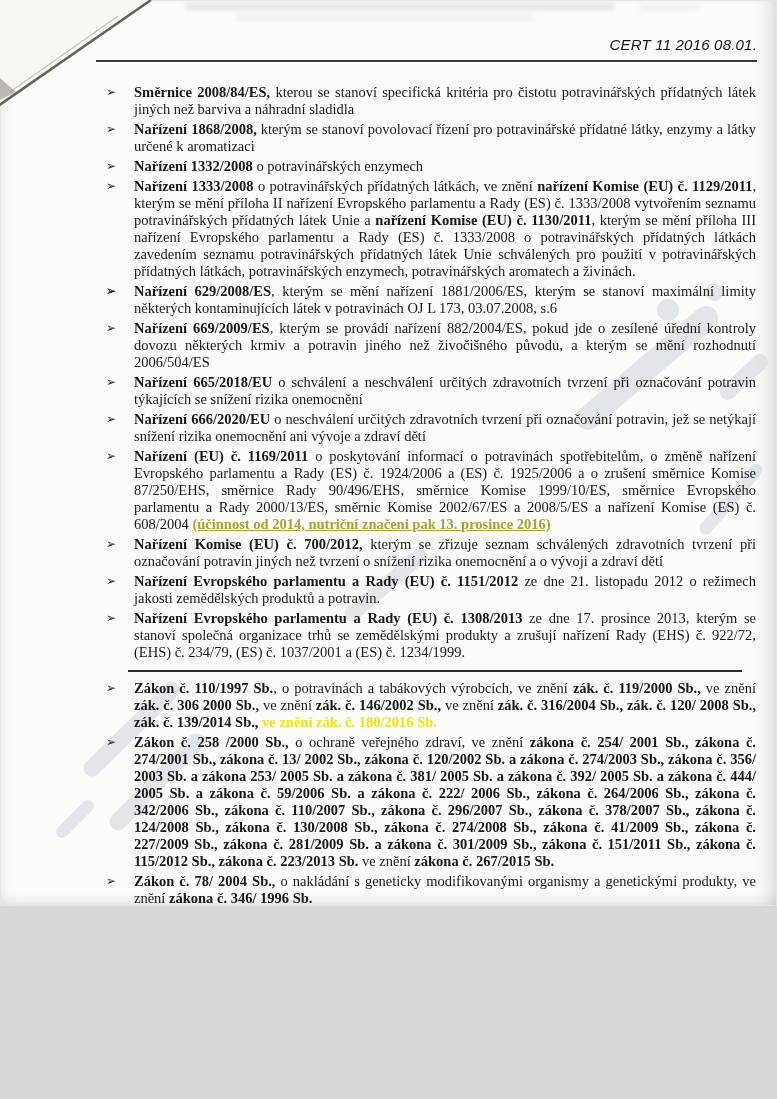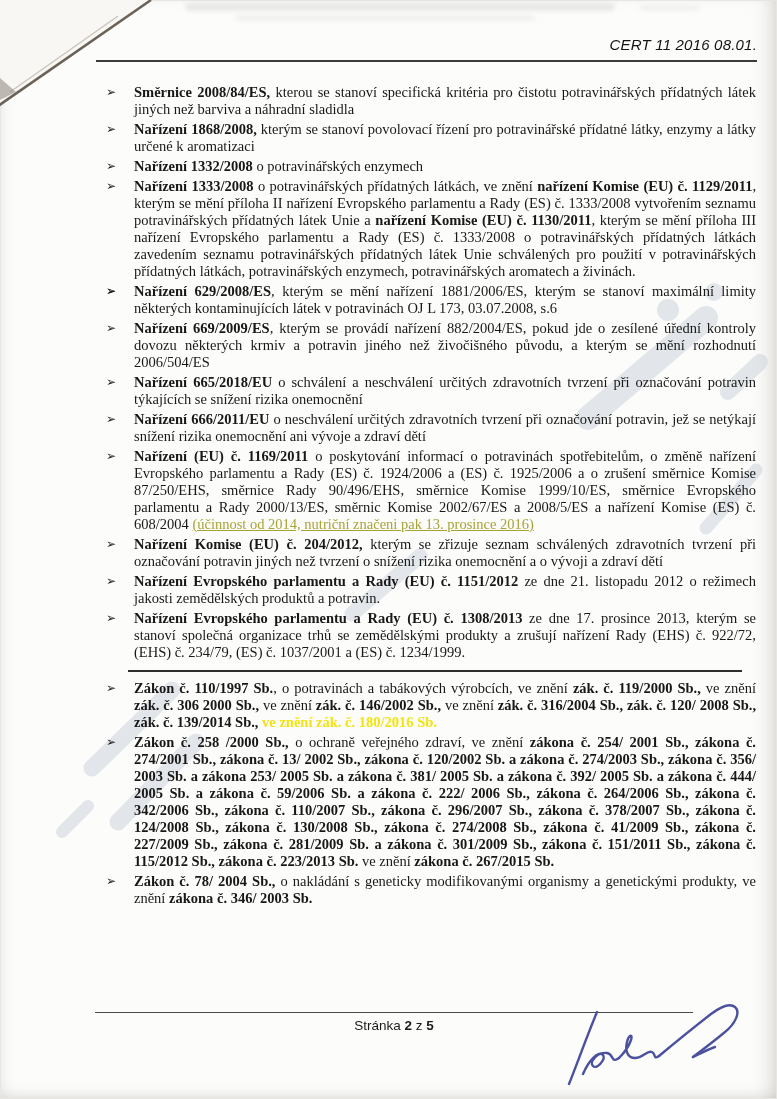--- a/index.html
+++ b/index.html
@@ -1,18 +1,18 @@
 <!DOCTYPE html>
 <html style="--accent_olive: #a8a335; --accent_yellow: #f2e312; --ink_blue: #4b519e; --watermark_gray: #cdd4dc; --text: #181818;"><head>
 <meta charset="utf-8">
 <style>
   html,body{margin:0;padding:0;background:#d8d8d8;}
   .page{
     position:relative;
-    width:777px;height:1099px;
+    width:777px;height:906px;
     background:#fcfcfa;
     overflow:hidden;
     font-family:"Liberation Serif", serif;
     box-shadow:
       inset 0 0 0 1px #e7e6e2,
       inset -16px 0 20px -12px rgba(110,110,110,.30),
       inset 0 -12px 16px -10px rgba(110,110,110,.20),
       inset 12px 0 16px -12px rgba(120,120,120,.18);
   }
   
@@ -35,21 +35,21 @@
     position:relative;padding-left:30px;margin-bottom:3px;
     font-size:14.5px;line-height:17px;text-align:justify;
   }
   .bullet{
     position:absolute;left:2px;top:0;
     font-family:"DejaVu Sans", sans-serif;
     font-size:12px;color:#1c1c1c;
   }
   .seg-r{font-weight:normal;}
   .seg-b{font-weight:bold;}
-  .seg-olive{color:var(--accent_olive);font-weight:normal;text-decoration:underline;margin-top:16px;}
+  .seg-olive{color:var(--accent_olive);font-weight:bold;text-decoration:underline;margin-top:16px;}
   .seg-yellow{color:var(--accent_yellow);font-weight:bold;}
   .divider{border-top:2px solid #2e2e2e;margin:9px 0 8px 24px;width:614px;}
 
   .footer-rule{position:absolute;top:1012px;left:95px;width:598px;border-top:1.6px solid #4a4a4a;}
   .footer-label{
     position:absolute;top:1018px;left:95px;width:598px;text-align:center;
     font-family:"Liberation Sans", sans-serif;font-size:13.5px;color:#1b1b1b;
   }
   .footer-label b{font-weight:bold;}
   .signature{position:absolute;left:553px;top:1002px;pointer-events:none;}
@@ -90,31 +90,31 @@
   <div class="content">
     <div>
         <div class="item"><span class="bullet">➢</span><span class="txt"><span class="seg-b">Směrnice 2008/84/ES,</span><span class="seg-r"> kterou se stanoví specifická kritéria pro čistotu potravinářských přídatných látek jiných než barviva a náhradní sladidla</span></span></div>
         <div class="item"><span class="bullet">➢</span><span class="txt"><span class="seg-b">Nařízení 1868/2008,</span><span class="seg-r"> kterým se stanoví povolovací řízení pro potravinářské přídatné látky, enzymy a látky určené k aromatizaci</span></span></div>
         <div class="item"><span class="bullet">➢</span><span class="txt"><span class="seg-b">Nařízení 1332/2008</span><span class="seg-r"> o potravinářských enzymech</span></span></div>
         <div class="item"><span class="bullet">➢</span><span class="txt"><span class="seg-b">Nařízení 1333/2008</span><span class="seg-r"> o potravinářských přídatných látkách, ve znění </span><span class="seg-b">nařízení Komise (EU) č. 1129/2011</span><span class="seg-r">, kterým se mění příloha II nařízení Evropského parlamentu a Rady (ES) č. 1333/2008 vytvořením seznamu potravinářských přídatných látek Unie a </span><span class="seg-b">nařízení Komise (EU) č. 1130/2011</span><span class="seg-r">, kterým se mění příloha III nařízení Evropského parlamentu a Rady (ES) č. 1333/2008 o potravinářských přídatných látkách zavedením seznamu potravinářských přídatných látek Unie schválených pro použití v potravinářských přídatných látkách, potravinářských enzymech, potravinářských aromatech a živinách.</span></span></div>
         <div class="item"><span class="bullet">➢</span></div>
         <div class="item"><span class="bullet">➢</span><span class="txt"><span class="seg-b">Nařízení 629/2008/ES</span><span class="seg-r">, kterým se mění nařízení 1881/2006/ES, kterým se stanoví maximální limity některých kontaminujících látek v potravinách  OJ L 173, 03.07.2008, s.6</span></span></div>
         <div class="item"><span class="bullet">➢</span><span class="txt"><span class="seg-b">Nařízení 669/2009/ES</span><span class="seg-r">, kterým se provádí nařízení  882/2004/ES, pokud jde o zesílené úřední kontroly dovozu některých krmiv a potravin jiného než živočišného původu, a kterým se mění rozhodnutí 2006/504/ES</span></span></div>
         <div class="item"><span class="bullet">➢</span><span class="txt"><span class="seg-b">Nařízení 665/2018/EU</span><span class="seg-r"> o schválení a neschválení určitých zdravotních tvrzení při označování potravin týkajících se snížení rizika onemocnění</span></span></div>
-        <div class="item"><span class="bullet">➢</span><span class="txt"><span class="seg-b">Nařízení 666/2011/EU</span><span class="seg-r"> o neschválení určitých zdravotních tvrzení při označování potravin, jež se netýkají snížení rizika onemocnění ani vývoje a zdraví dětí</span></span></div>
+        <div class="item"><span class="bullet">➢</span><span class="txt"><span class="seg-b">Nařízení 666/2020/EU</span><span class="seg-r"> o neschválení určitých zdravotních tvrzení při označování potravin, jež se netýkají snížení rizika onemocnění ani vývoje a zdraví dětí</span></span></div>
         <div class="item"><span class="bullet">➢</span><span class="txt"><span class="seg-b">Nařízení (EU) č. 1169/2011</span><span class="seg-r">  o poskytování informací o potravinách spotřebitelům, o změně nařízení Evropského parlamentu a Rady (ES) č. 1924/2006 a (ES) č. 1925/2006 a o zrušení směrnice Komise 87/250/EHS, směrnice Rady 90/496/EHS, směrnice Komise 1999/10/ES, směrnice Evropského parlamentu a Rady 2000/13/ES, směrnic Komise 2002/67/ES a 2008/5/ES a nařízení Komise (ES) č. 608/2004 </span><span class="seg-olive">(účinnost od 2014, nutriční značeni pak 13. prosince 2016)</span></span></div>
-        <div class="item"><span class="bullet">➢</span><span class="txt"><span class="seg-b">Nařízení Komise (EU) č. 204/2012,</span><span class="seg-r"> kterým se zřizuje seznam schválených zdravotních tvrzení při označování potravin jiných než tvrzení o snížení rizika onemocnění a o vývoji a zdraví dětí</span></span></div>
+        <div class="item"><span class="bullet">➢</span><span class="txt"><span class="seg-b">Nařízení Komise (EU) č. 700/2012,</span><span class="seg-r"> kterým se zřizuje seznam schválených zdravotních tvrzení při označování potravin jiných než tvrzení o snížení rizika onemocnění a o vývoji a zdraví dětí</span></span></div>
         <div class="item"><span class="bullet">➢</span><span class="txt"><span class="seg-b">Nařízení Evropského parlamentu a Rady (EU) č. 1151/2012</span><span class="seg-r"> ze dne 21. listopadu 2012 o režimech jakosti zemědělských produktů a potravin.</span></span></div>
         <div class="item"><span class="bullet">➢</span><span class="txt"><span class="seg-b">Nařízení Evropského parlamentu a Rady (EU) č. 1308/2013</span><span class="seg-r"> ze dne 17. prosince 2013, kterým se stanoví společná organizace trhů se zemědělskými produkty a zrušují nařízení Rady (EHS) č. 922/72, (EHS) č. 234/79, (ES) č. 1037/2001 a (ES) č. 1234/1999.</span></span></div>
       </div>
     <div class="divider"></div>
     <div>
         <div class="item"><span class="bullet">➢</span><span class="txt"><span class="seg-b">Zákon č. 110/1997 Sb.</span><span class="seg-r">, o potravinách a tabákových výrobcích, ve znění </span><span class="seg-b">zák. č. 119/2000 Sb.,</span><span class="seg-r"> ve znění </span><span class="seg-b">zák. č. 306 2000 Sb.,</span><span class="seg-r"> ve znění </span><span class="seg-b">zák. č. 146/2002 Sb.,</span><span class="seg-r"> ve znění </span><span class="seg-b">zák. č. 316/2004 Sb., zák. č. 120/ 2008 Sb., zák. č. 139/2014 Sb., </span><span class="seg-yellow">ve znění zák. č. 180/2016 Sb.</span></span></div>
         <div class="item"><span class="bullet">➢</span><span class="txt"><span class="seg-b">Zákon č. 258 /2000 Sb.,</span><span class="seg-r"> o ochraně veřejného zdraví, ve znění </span><span class="seg-b">zákona č. 254/ 2001 Sb., zákona č. 274/2001 Sb., zákona č. 13/ 2002 Sb., zákona č. 120/2002 Sb. a zákona č. 274/2003 Sb., zákona č. 356/ 2003 Sb. a zákona 253/ 2005 Sb. a zákona č. 381/ 2005 Sb. a zákona č. 392/ 2005 Sb. a zákona č. 444/ 2005 Sb. a zákona č. 59/2006 Sb. a zákona č. 222/ 2006 Sb., zákona č. 264/2006 Sb., zákona č. 342/2006 Sb., zákona č. 110/2007 Sb., zákona č. 296/2007 Sb., zákona č. 378/2007 Sb., zákona č. 124/2008 Sb., zákona č. 130/2008 Sb., zákona č. 274/2008 Sb., zákona č. 41/2009 Sb., zákona č. 227/2009 Sb., zákona č. 281/2009 Sb. a zákona č. 301/2009 Sb., zákona č. 151/2011 Sb., zákona č. 115/2012 Sb., zákona č. 223/2013 Sb.</span><span class="seg-r"> ve znění </span><span class="seg-b">zákona č. 267/2015 Sb.</span></span></div>
-        <div class="item"><span class="bullet">➢</span><span class="txt"><span class="seg-b">Zákon č. 78/ 2004 Sb.,</span><span class="seg-r"> o nakládání s geneticky modifikovanými organismy a genetickými produkty, ve znění </span><span class="seg-b">zákona č. 346/ 2003 Sb.</span></span></div>
+        <div class="item"><span class="bullet">➢</span><span class="txt"><span class="seg-b">Zákon č. 78/ 2004 Sb.,</span><span class="seg-r"> o nakládání s geneticky modifikovanými organismy a genetickými produkty, ve znění </span><span class="seg-b">zákona č. 346/ 1996 Sb.</span></span></div>
       </div>
   </div>
 
   <div class="footer-rule"></div>
   <div class="footer-label">
     <span>Stránka</span>
     <b>2</b>
     <span>z</span>
     <b>5</b>
   </div>

